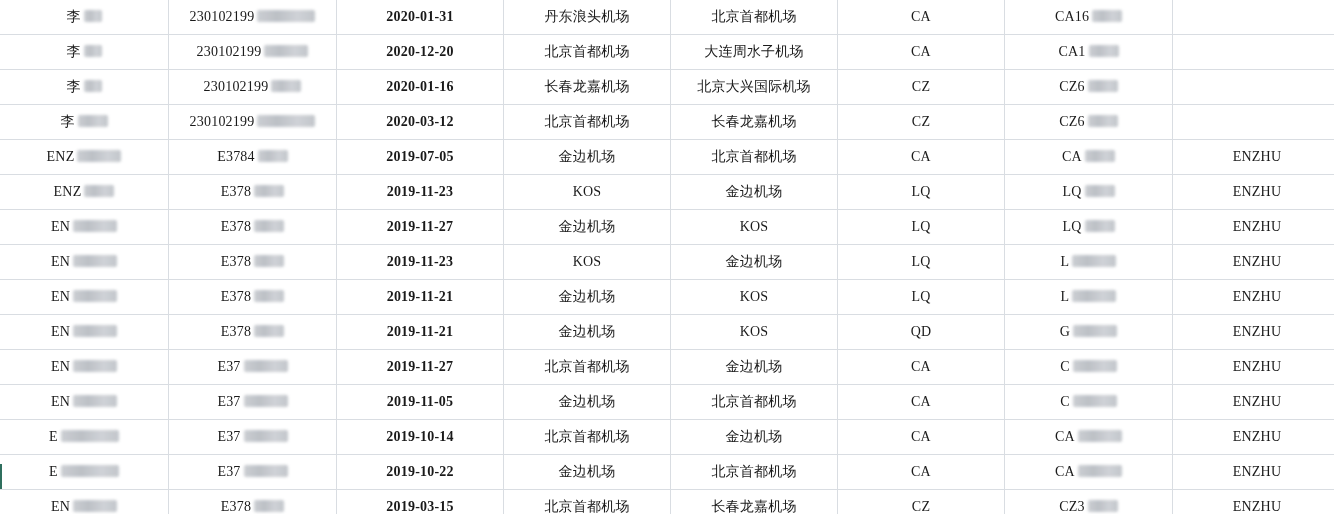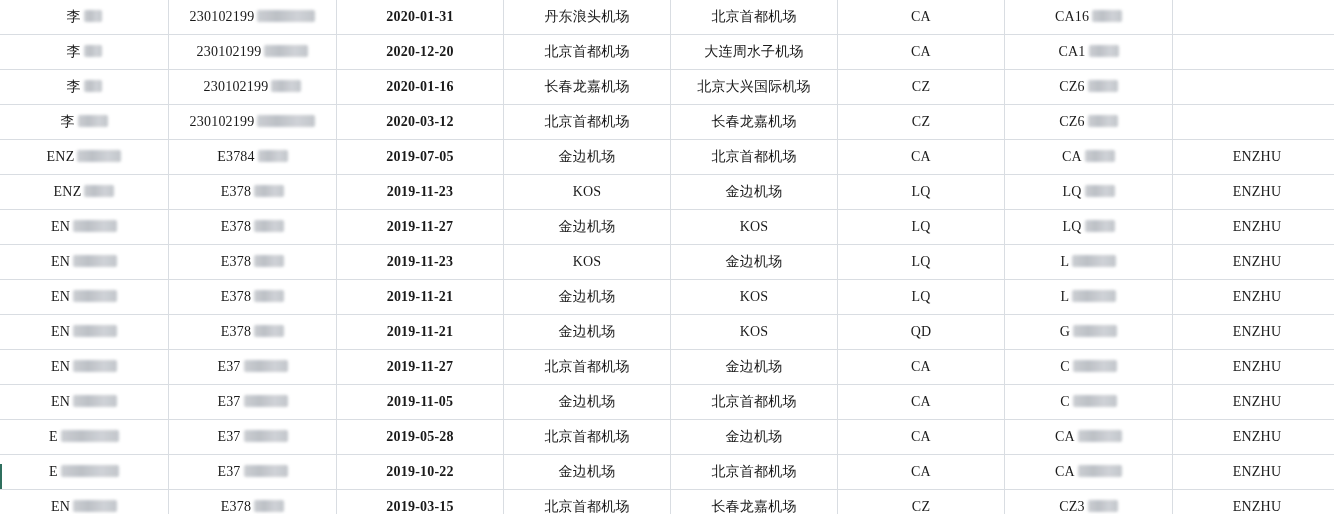--- a/index.html
+++ b/index.html
@@ -433,21 +433,21 @@
       <tr>
         <td class="col-name"><span class="cell-inner">
             <span class="txt">E</span>
             <span class="blob b-xl"></span>
           </span></td>
         <td class="col-id"><span class="cell-inner">
             <span class="txt">E37</span>
             <span class="blob b-lg"></span>
           </span></td>
         <td class="col-date"><span class="cell-inner">
-            <span class="txt">2019-05-28</span>
+            <span class="txt">2019-10-14</span>
           </span></td>
         <td class="col-dep"><span class="cell-inner">
             <span class="txt">北京首都机场</span>
           </span></td>
         <td class="col-arr"><span class="cell-inner">
             <span class="txt">金边机场</span>
           </span></td>
         <td class="col-airline"><span class="cell-inner">
             <span class="txt">CA</span>
           </span></td>

